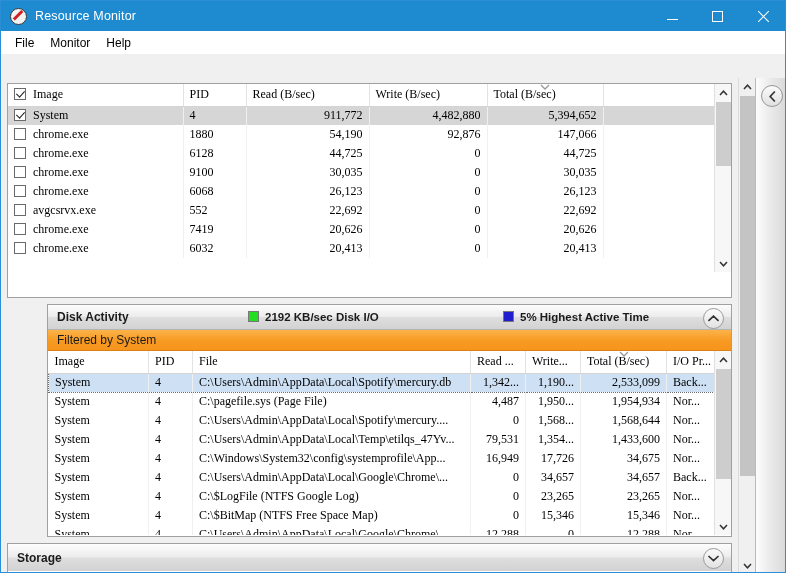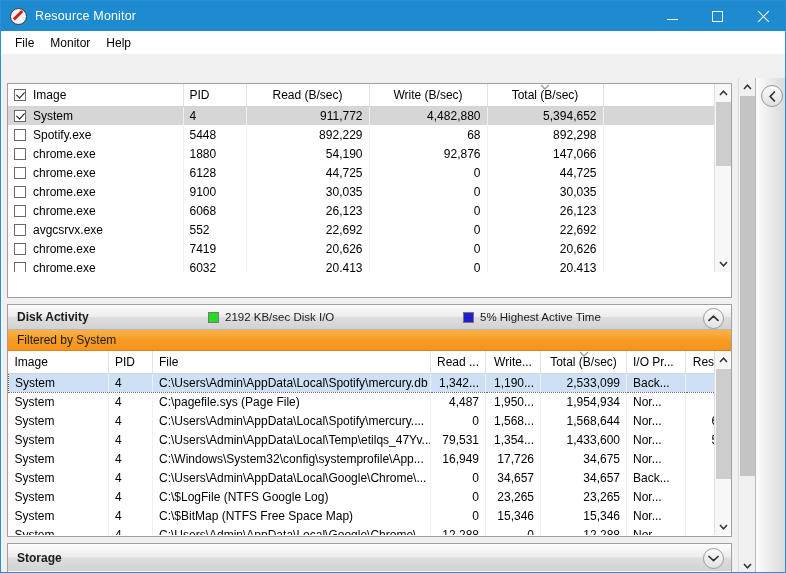--- a/index.html
+++ b/index.html
@@ -196,24 +196,24 @@
     box-sizing: border-box;
     cursor: default;
   }
   .group-title {
     font-size: 12px;
     font-weight: bold;
     color: #1b1b1b;
   }
   .legend {
     display: flex;
-    align-items: center;
+    align-items: flex-start;
     font-size: 11.5px;
     color: #1b1b1b;
-    font-weight: normal;
+    font-weight: bold;
   }
   .legend .swatch {
     width: 11px;
     height: 11px;
     margin-right: 6px;
     border: 1px solid #777;
     box-sizing: border-box;
   }
   .legend.io { position: absolute; left: 200px; }
   .legend.active-time { position: absolute; left: 455px; }
@@ -237,38 +237,39 @@
   .tbl-wrap {
     position: relative;
     background: #ffffff;
     overflow: hidden;
   }
   table.grid {
     border-collapse: collapse;
     table-layout: fixed;
     font-size: 12px;
     width: 712px;
+    font-family: Liberation Serif, serif;
   }
   table.grid th {
     font-weight: normal;
     font-size: 12px;
     color: #000;
     background: #ffffff;
     border-right: 1px solid #e3e3e3;
     border-bottom: 1px solid #d4d4d4;
     height: 22px;
     padding: 0 6px;
     box-sizing: border-box;
     position: relative;
     cursor: default;
     white-space: nowrap;
     overflow: hidden;
   }
   table.grid th.l { text-align: left; }
-  table.grid th.r { text-align: center; }
+  table.grid th.r { text-align: left; }
   table.grid td {
     height: 19px;
     padding: 0 6px;
     box-sizing: border-box;
     border-right: 1px solid #f0f0f0;
     white-space: nowrap;
     overflow: hidden;
     color: #000;
     cursor: default;
   }
@@ -455,28 +456,20 @@
             <tbody>
                 <tr class="row-sel-gray">
                   <td><span class="cbx checked"></span><span>System</span></td>
                   <td>4</td>
                   <td class="r">911,772</td>
                   <td class="r">4,482,880</td>
                   <td class="r">5,394,652</td>
                   <td style="border-right:none"></td>
                 </tr>
                 <tr>
-                  <td><span class="cbx"></span><span>Spotify.exe</span></td>
-                  <td>5448</td>
-                  <td class="r">892,229</td>
-                  <td class="r">68</td>
-                  <td class="r">892,298</td>
-                  <td style="border-right:none"></td>
-                </tr>
-                <tr>
                   <td><span class="cbx"></span><span>chrome.exe</span></td>
                   <td>1880</td>
                   <td class="r">54,190</td>
                   <td class="r">92,876</td>
                   <td class="r">147,066</td>
                   <td style="border-right:none"></td>
                 </tr>
                 <tr>
                   <td><span class="cbx"></span><span>chrome.exe</span></td>
                   <td>6128</td>
@@ -537,21 +530,21 @@
             <div class="vsb-thumb" style="top:18px;height:64px;"></div>
             <div class="vsb-arrow" style="position:absolute;bottom:0;width:17px;">
               <svg width="9" height="6" viewBox="0 0 9 6">
                   <path d="M1 1 L4.5 4.8 L8 1" stroke="#333" stroke-width="1.5" fill="none"></path>
                 </svg>
             </div>
           </div>
         </div>
       </div>
 
-      <div class="group" style="height:233px;">
+      <div class="group" style="height:233px;margin-left:40px;">
         <div class="group-header">
           <span class="group-title">Disk Activity</span>
           <span class="legend io">
             <span class="swatch" style="background:#22dd22"></span>
             <span>2192 KB/sec Disk I/O</span>
           </span>
           <span class="legend active-time">
             <span class="swatch" style="background:#1f1fd0"></span>
             <span>5% Highest Active Time</span>
           </span>

